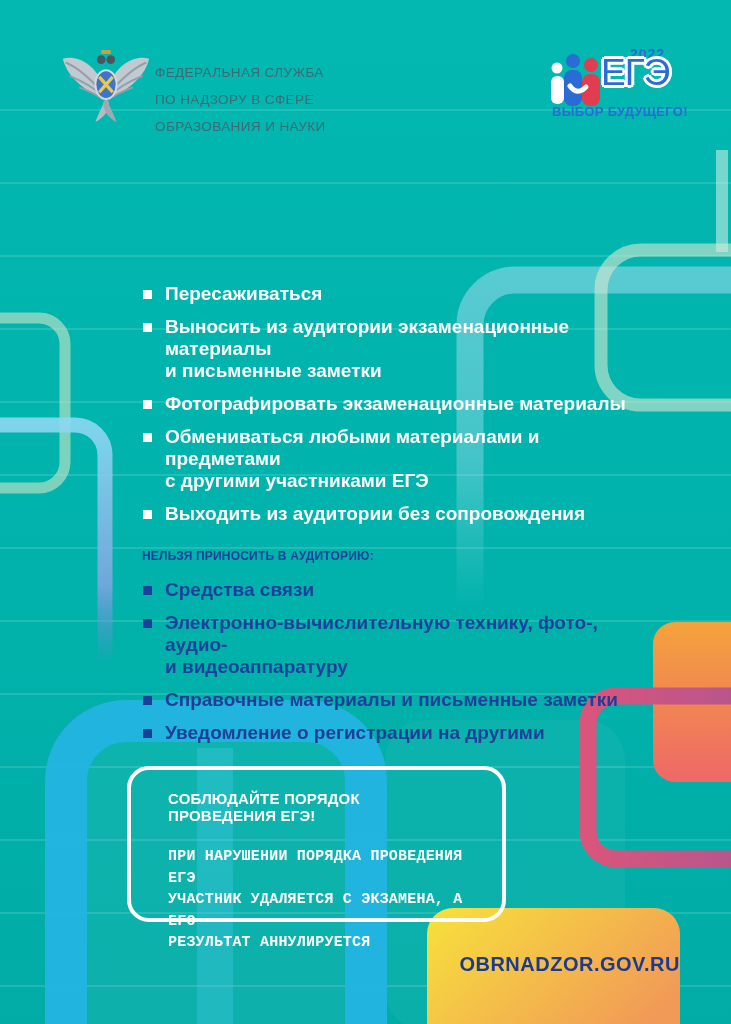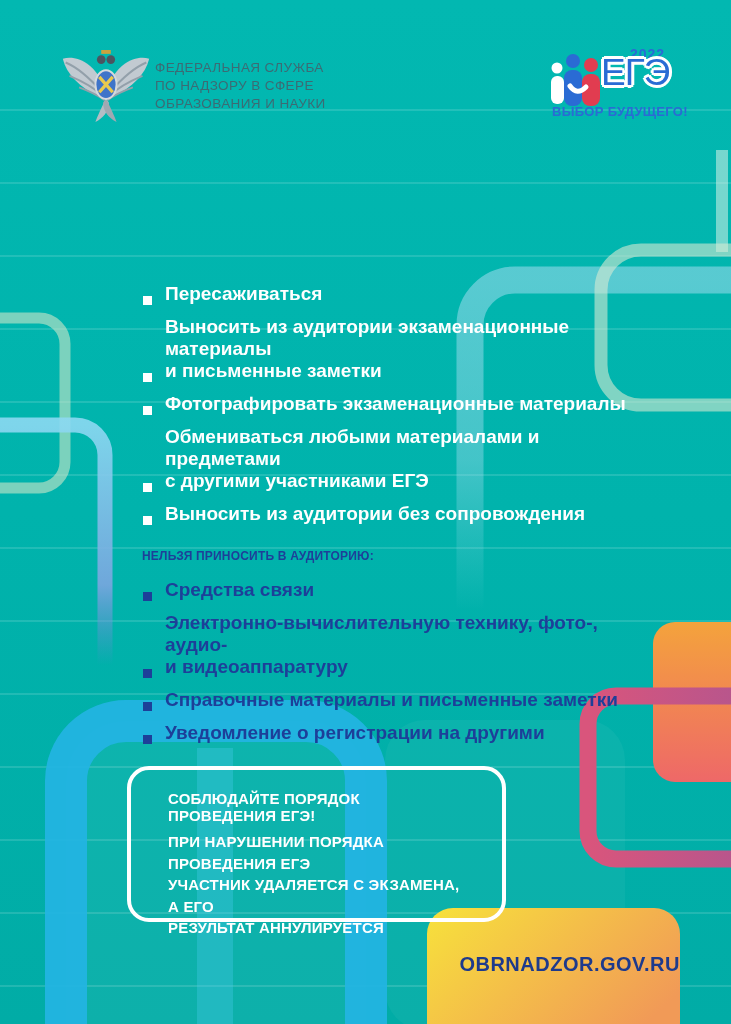--- a/index.html
+++ b/index.html
@@ -6,44 +6,44 @@
   .poster{
     position:relative;width:731px;height:1024px;overflow:hidden;
     background:linear-gradient(180deg,#02b8b1 0%, var(--bg,#00b3ac) 50%, #01aca6 100%);
     font-family:"Liberation Sans", sans-serif;
   }
   .hlines{position:absolute;left:0;top:38px;width:100%;height:100%;
     background:repeating-linear-gradient(180deg, transparent 0 71px, rgba(255,255,255,0.13) 71px 73px);}
   .decor{position:absolute;left:0;top:0;}
   .prewrap{white-space:pre-line;}
   .emblem{position:absolute;left:58px;top:48px;}
-  .agency{position:absolute;left:155px;top:59px;font-size:13.5px;line-height:18px;
+  .agency{position:absolute;left:155px;top:59px;font-size:13.5px;line-height:27px;
     letter-spacing:.4px;color:var(--agency_text,#3c6b74);font-weight:500;}
   .ege{position:absolute;left:548px;top:44px;width:150px;height:70px;}
   .ege-figs{position:absolute;left:2px;top:8px;}
   .ege-year{position:absolute;left:58px;top:2px;font-size:14px;font-weight:bold;color:var(--logo_blue,#2a6bd4);letter-spacing:1px;margin-left:24px;}
   .ege-title{position:absolute;left:53px;top:8px;font-size:37px;font-weight:normal;letter-spacing:-1px;color:var(--logo_blue,#2a6bd4);
     text-shadow:-2px -2px 0 #fff,2px -2px 0 #fff,-2px 2px 0 #fff,2px 2px 0 #fff,0 -3px 0 #fff,0 3px 0 #fff,-3px 0 0 #fff,3px 0 0 #fff;}
   .ege-slogan{position:absolute;left:4px;top:60px;width:140px;text-align:left;
     font-size:13px;font-weight:bold;color:var(--logo_blue,#2a6bd4);letter-spacing:.3px;}
   .title{position:absolute;left:141px;top:168px;margin:0;font-size:45px;line-height:50px;
     font-weight:bold;letter-spacing:1px;color:var(--accent_yellow,#f6e41c);}
   .content{position:absolute;left:142px;top:283px;width:505px;}
   .list{list-style:none;margin:0;padding:0;}
-  .list li{display:flex;align-items:flex-end;margin:0 0 11px 0;font-size:19px;font-weight:bold;line-height:22px;}
+  .list li{display:flex;align-items:flex-start;margin:0 0 11px 0;font-size:19px;font-weight:bold;line-height:22px;}
   .sq{flex:0 0 auto;width:9px;height:9px;margin:7px 13px 0 1px;}
   .list.white li{color:var(--white_text,#ffffff);}
   .list.white .sq{background:var(--white_text,#ffffff);}
   .list.navy li{color:var(--navy,#1d3f99);}
   .list.navy .sq{background:var(--navy,#1d3f99);}
   .subheading{margin:24px 0 16px 0;font-size:12px;font-weight:bold;letter-spacing:.2px;color:var(--navy,#1d3f99);}
   .notice{position:absolute;left:127px;top:766px;width:379px;height:156px;box-sizing:border-box;
     border:4px solid var(--white_text,#ffffff);border-radius:22px;padding:20px 37px;color:var(--white_text,#ffffff);}
   .notice-title{font-size:15px;font-weight:bold;letter-spacing:.2px;}
-  .notice-body{margin-top:7px;font-size:15px;font-weight:bold;line-height:21.5px;letter-spacing:.2px;}
+  .notice-body{margin-top:22px;font-size:15px;font-weight:bold;line-height:21.5px;letter-spacing:.2px;font-family:Liberation Mono, monospace;}
   .site{position:absolute;left:427px;top:953px;width:253px;text-align:right;
     font-size:20px;font-weight:bold;letter-spacing:.5px;color:var(--site_navy,#1e3a8c);}
 </style>
 </head>
 <body>
 
 <div class="poster">
 
   <div class="hlines"></div>
 
@@ -153,21 +153,21 @@
           <span class="sq"></span>
           <span class="prewrap">Фотографировать экзаменационные материалы</span>
         </li>
       <li>
           <span class="sq"></span>
           <span class="prewrap">Обмениваться любыми материалами и предметами
 с другими участниками ЕГЭ</span>
         </li>
       <li>
           <span class="sq"></span>
-          <span class="prewrap">Выносить из аудитории без сопровождения</span>
+          <span class="prewrap">Выходить из аудитории без сопровождения</span>
         </li>
     </ul>
 
     <h2 class="subheading">НЕЛЬЗЯ ПРИНОСИТЬ В АУДИТОРИЮ:</h2>
 
     <ul class="list navy">
       <li>
           <span class="sq"></span>
           <span class="prewrap">Средства связи</span>
         </li>

